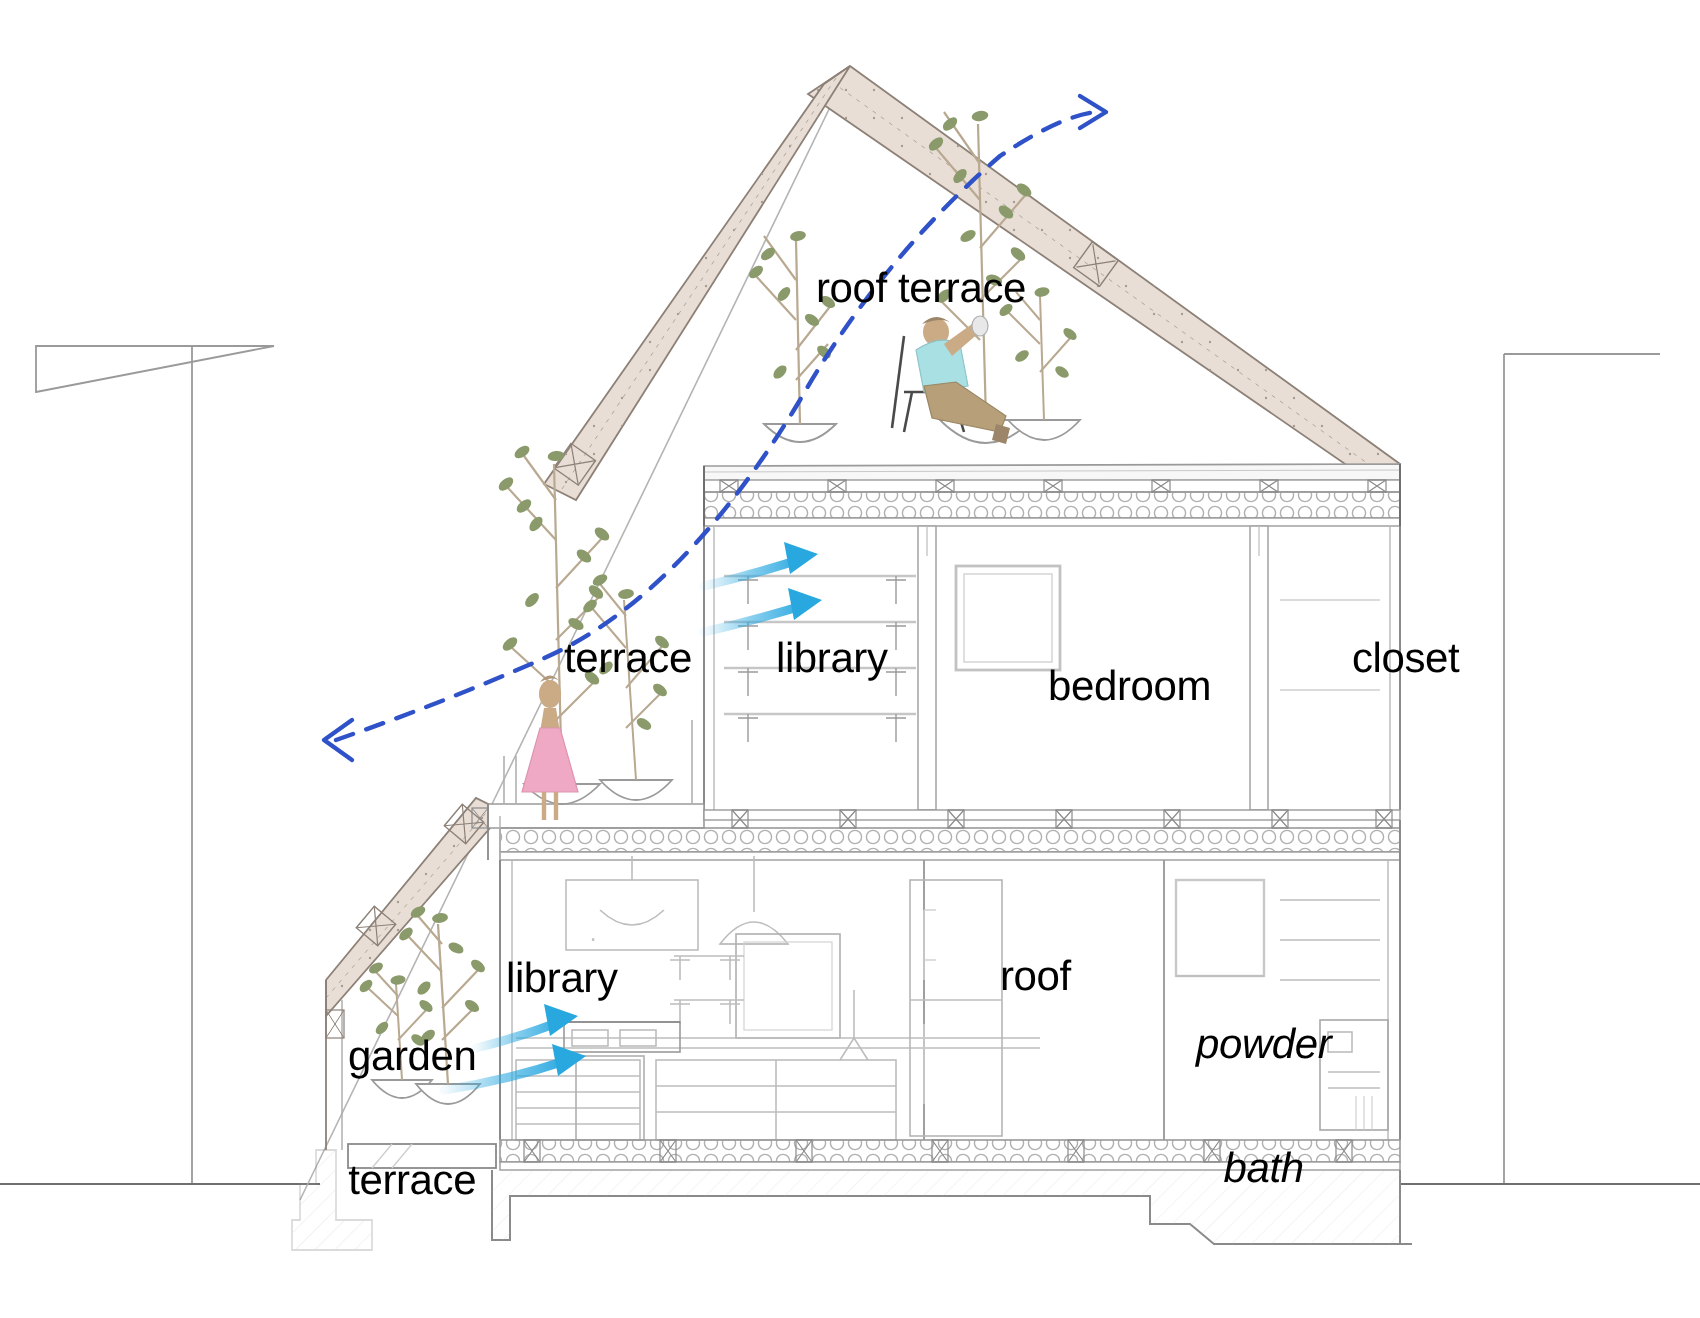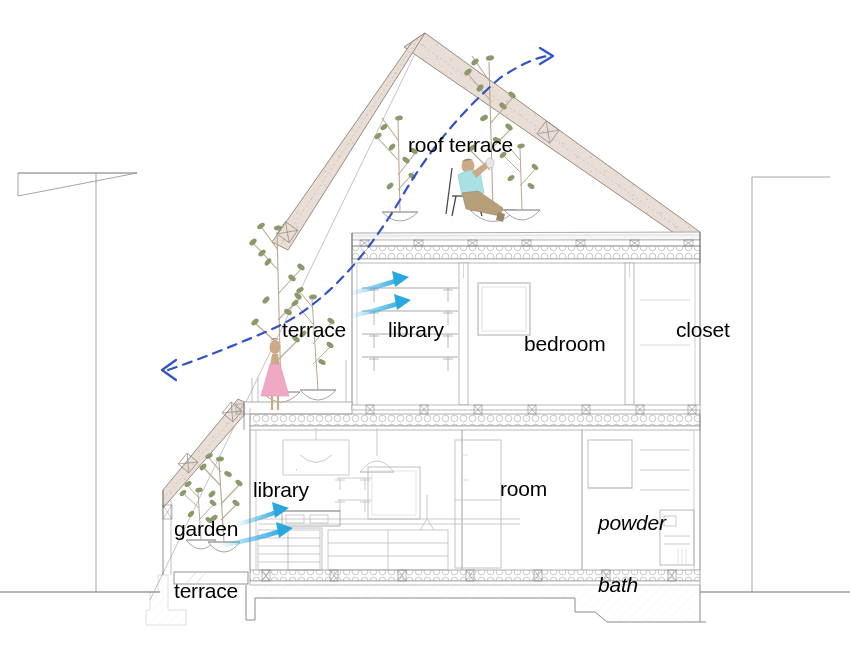--- a/index.html
+++ b/index.html
@@ -31,20 +31,21 @@
     position: absolute;
     font-family: "Liberation Sans", sans-serif;
     font-size: 21px;
     color: #000000;
     white-space: pre;
     line-height: 1.0;
     letter-spacing: -0.2px;
   }
   .room-label.two-line {
     line-height: 0.98;
+    text-align: center;
   }
 </style>
 </head>
 <body>
 
 <div id="drawing-root">
 
   <svg id="section-svg" viewBox="0 0 850 659">
     <defs>
       <linearGradient id="arrowFade" x1="0" y1="0" x2="1" y2="0">
@@ -579,20 +580,20 @@
 
   <div class="room-label" style="left:636px; top:319px;padding-left:40px;">closet</div>
 
   <div class="room-label two-line" style="left:174px; top:478px;">
     <div>garden</div>
     <div>terrace</div>
   </div>
 
   <div class="room-label" style="left:253px; top:479px;">library</div>
 
-  <div class="room-label" style="left:500px; top:478px;">room</div>
+  <div class="room-label" style="left:500px; top:478px;">roof</div>
 
   <div class="room-label two-line" style="left:598px; top:472px;font-style:italic;">
     <div>powder</div>
     <div>bath</div>
   </div>
 
 </div>
 
 </body></html>

